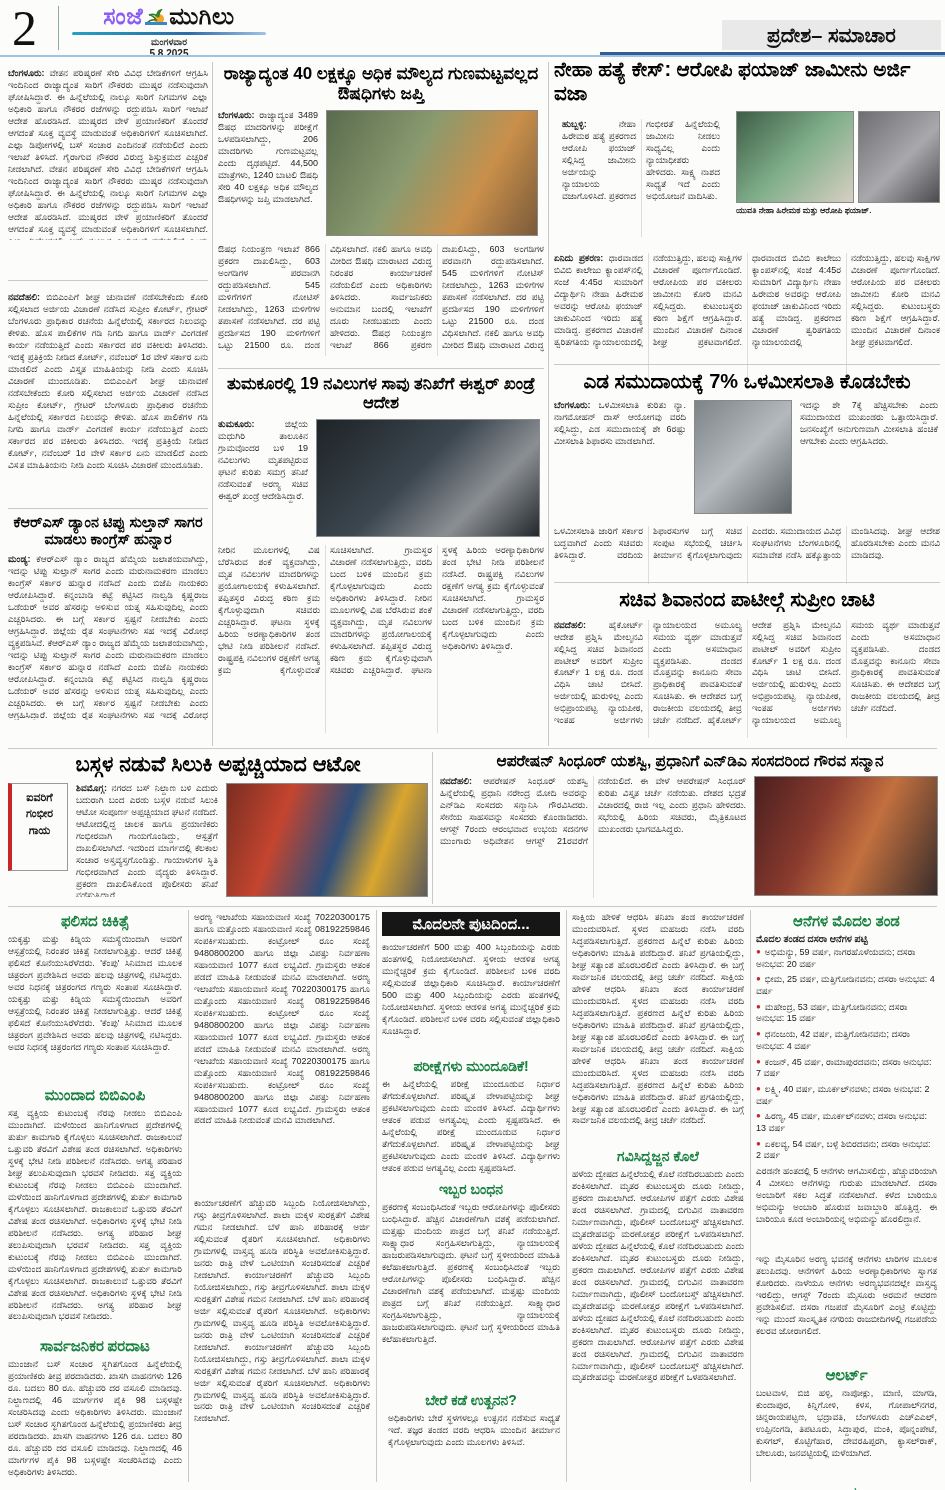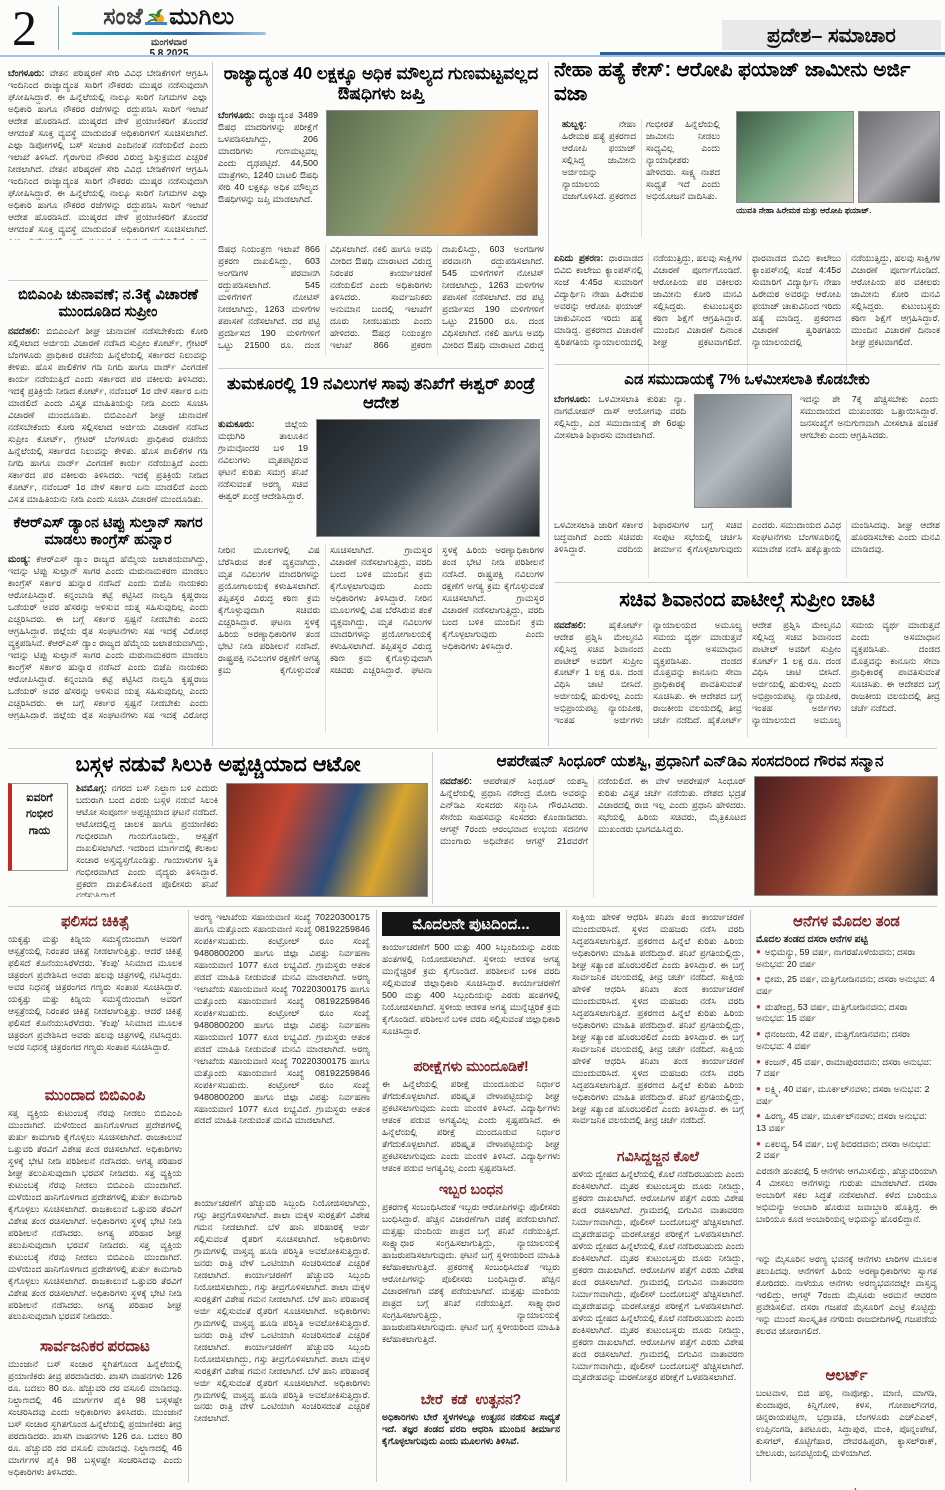--- a/index.html
+++ b/index.html
@@ -6,21 +6,21 @@
   .page{position:relative;width:945px;height:1490px;background:#fcfcfa;margin:0 auto;
         font-family:"Liberation Sans",sans-serif;color:#1c1c1c;overflow:hidden;}
   [data-name]{box-sizing:border-box;}
 
   
   .pagenum{position:absolute;left:12px;top:0px;font-family:"Liberation Serif",serif;
            font-size:50px;line-height:56px;color:#111;}
   .mast-divider{position:absolute;left:58px;top:6px;width:1px;height:44px;background:#8aa;}
   .mast-logo{position:absolute;left:64px;top:3px;width:210px;text-align:center;}
   .mast-title{font-size:23px;font-weight:bold;letter-spacing:0.5px;white-space:nowrap;}
-  .mast-title .red{color:#404040;}
+  .mast-title .red{color:#8b5cf6;}
   .mast-title .blk{color:#111;}
   .logo-art{display:inline-block;vertical-align:middle;margin:0 2px;}
   .mast-rule{height:3px;margin:1px 8px 2px 8px;background:linear-gradient(90deg,#25a0c5,#2f6ba8 60%,#9fc3e6);border-radius:2px;}
   .mast-day{font-size:9px;font-weight:bold;color:#333;}
   .mast-date{font-size:10px;font-weight:bold;color:#222;}
   .mast-bottomline{position:absolute;left:0;top:55px;width:945px;height:2px;background:#9fc3e6;}
   .section-label{position:absolute;left:722px;top:20px;width:219px;height:30px;background:#e9e9e9;
                  font-size:20px;font-weight:bold;text-align:center;line-height:30px;color:#111;}
   .section-underline{position:absolute;left:600px;top:52px;width:345px;height:3px;background:#2f5f96;}
 
@@ -28,21 +28,21 @@
   .headline{font-weight:bold;color:#000;text-align:center;line-height:1.18;}
   .dateline{font-weight:bold;}
   .body{font-size:9px;line-height:1.33;text-align:justify;color:#222;overflow:hidden;}
   .cols2{column-count:2;column-gap:10px;column-rule:1px solid #ddd;}
   .cols3{column-count:3;column-gap:10px;column-rule:1px solid #ddd;}
   .cols4{column-count:4;column-gap:10px;column-rule:1px solid #ddd;}
   .vrule{position:absolute;width:1px;background:#c9c9c9;}
   .hrule{position:absolute;height:1px;background:#c9c9c9;}
   .photo{border:1px solid #8a8a8a;}
   .caption{font-size:8px;font-weight:bold;color:#222;line-height:1.2;}
-  .subhead{font-weight:bold;text-align:center;color:#7f1d1d;}
+  .subhead{font-weight:bold;text-align:center;color:#15803d;}
 
   
   .banner-black{background:#161616;color:#fff;font-weight:bold;text-align:center;
                 font-size:15px;line-height:24px;}
   .bullet::before{content:"\25CF";color:#c62828;font-size:8px;margin-right:4px;position:relative;top:-1px;}
   ul.elelist{list-style:none;margin:2px 0 0 0;padding:0;}
   ul.elelist li{font-size:9px;line-height:1.3;margin-bottom:4px;text-align:left;}
   .sidebar-box{border:1px solid #999;border-left:4px solid #c62828;padding:5px 3px;
                font-size:11px;font-weight:bold;text-align:center;line-height:1.5;color:#111;}
 </style>
@@ -76,21 +76,20 @@
 
   <div style="position:absolute;left:8px;top:62px;width:200px;" data-name="article-transport">
     <p class="body" style="height:172px;margin:6px 0 0 0;">
       <span class="dateline" data-name="dateline">ಬೆಂಗಳೂರು:</span>
       <span data-name="body-text">ವೇತನ ಪರಿಷ್ಕರಣೆ ಸೇರಿ ವಿವಿಧ ಬೇಡಿಕೆಗಳಿಗೆ ಆಗ್ರಹಿಸಿ ಇಂದಿನಿಂದ ರಾಜ್ಯಾದ್ಯಂತ ಸಾರಿಗೆ ನೌಕರರು ಮುಷ್ಕರ ನಡೆಸುವುದಾಗಿ ಘೋಷಿಸಿದ್ದಾರೆ. ಈ ಹಿನ್ನೆಲೆಯಲ್ಲಿ ನಾಲ್ಕೂ ಸಾರಿಗೆ ನಿಗಮಗಳ ಎಲ್ಲಾ ಅಧಿಕಾರಿ ಹಾಗೂ ನೌಕರರ ರಜೆಗಳನ್ನು ರದ್ದುಪಡಿಸಿ ಸಾರಿಗೆ ಇಲಾಖೆ ಆದೇಶ ಹೊರಡಿಸಿದೆ. ಮುಷ್ಕರದ ವೇಳೆ ಪ್ರಯಾಣಿಕರಿಗೆ ತೊಂದರೆ ಆಗದಂತೆ ಸೂಕ್ತ ವ್ಯವಸ್ಥೆ ಮಾಡುವಂತೆ ಅಧಿಕಾರಿಗಳಿಗೆ ಸೂಚಿಸಲಾಗಿದೆ. ಎಲ್ಲಾ ಡಿಪೋಗಳಲ್ಲಿ ಬಸ್ ಸಂಚಾರ ಎಂದಿನಂತೆ ನಡೆಯಲಿದೆ ಎಂದು ಇಲಾಖೆ ತಿಳಿಸಿದೆ. ಗೈರಾಗುವ ನೌಕರರ ವಿರುದ್ಧ ಶಿಸ್ತುಕ್ರಮದ ಎಚ್ಚರಿಕೆ ನೀಡಲಾಗಿದೆ. ವೇತನ ಪರಿಷ್ಕರಣೆ ಸೇರಿ ವಿವಿಧ ಬೇಡಿಕೆಗಳಿಗೆ ಆಗ್ರಹಿಸಿ ಇಂದಿನಿಂದ ರಾಜ್ಯಾದ್ಯಂತ ಸಾರಿಗೆ ನೌಕರರು ಮುಷ್ಕರ ನಡೆಸುವುದಾಗಿ ಘೋಷಿಸಿದ್ದಾರೆ. ಈ ಹಿನ್ನೆಲೆಯಲ್ಲಿ ನಾಲ್ಕೂ ಸಾರಿಗೆ ನಿಗಮಗಳ ಎಲ್ಲಾ ಅಧಿಕಾರಿ ಹಾಗೂ ನೌಕರರ ರಜೆಗಳನ್ನು ರದ್ದುಪಡಿಸಿ ಸಾರಿಗೆ ಇಲಾಖೆ ಆದೇಶ ಹೊರಡಿಸಿದೆ. ಮುಷ್ಕರದ ವೇಳೆ ಪ್ರಯಾಣಿಕರಿಗೆ ತೊಂದರೆ ಆಗದಂತೆ ಸೂಕ್ತ ವ್ಯವಸ್ಥೆ ಮಾಡುವಂತೆ ಅಧಿಕಾರಿಗಳಿಗೆ ಸೂಚಿಸಲಾಗಿದೆ. ಎಲ್ಲಾ ಡಿಪೋಗಳಲ್ಲಿ ಬಸ್ ಸಂಚಾರ ಎಂದಿನಂತೆ ನಡೆಯಲಿದೆ ಎಂದು ಇಲಾಖೆ ತಿಳಿಸಿದೆ. ಗೈರಾಗುವ ನೌಕರರ ವಿರುದ್ಧ ಶಿಸ್ತುಕ್ರಮದ ಎಚ್ಚರಿಕೆ ನೀಡಲಾಗಿದೆ.</span>
     </p>
   </div>
   <div class="hrule" style="left:8px;top:280px;width:200px;" data-name="article-rule"></div>
 
   <div style="position:absolute;left:8px;top:286px;width:200px;" data-name="article-bbmp">
-    <div class="headline" style="font-size:14.5px;" data-name="headline-bbmp">ಬಿಬಿಎಂಪಿ ಚುನಾವಣೆ; ನ.3ಕ್ಕೆ ವಿಚಾರಣೆ ಮುಂದೂಡಿದ ಸುಪ್ರೀಂ</div>
     <p class="body" style="height:176px;margin:6px 0 0 0;">
       <span class="dateline" data-name="dateline">ನವದೆಹಲಿ:</span>
       <span data-name="body-text">ಬಿಬಿಎಂಪಿಗೆ ಶೀಘ್ರ ಚುನಾವಣೆ ನಡೆಸಬೇಕೆಂದು ಕೋರಿ ಸಲ್ಲಿಸಲಾದ ಅರ್ಜಿಯ ವಿಚಾರಣೆ ನಡೆಸಿದ ಸುಪ್ರೀಂ ಕೋರ್ಟ್, ಗ್ರೇಟರ್ ಬೆಂಗಳೂರು ಪ್ರಾಧಿಕಾರ ರಚನೆಯ ಹಿನ್ನೆಲೆಯಲ್ಲಿ ಸರ್ಕಾರದ ನಿಲುವನ್ನು ಕೇಳಿತು. ಹೊಸ ಪಾಲಿಕೆಗಳ ಗಡಿ ನಿಗದಿ ಹಾಗೂ ವಾರ್ಡ್ ವಿಂಗಡಣೆ ಕಾರ್ಯ ನಡೆಯುತ್ತಿದೆ ಎಂದು ಸರ್ಕಾರದ ಪರ ವಕೀಲರು ತಿಳಿಸಿದರು. ಇದಕ್ಕೆ ಪ್ರತಿಕ್ರಿಯೆ ನೀಡಿದ ಕೋರ್ಟ್, ನವೆಂಬರ್ 1ರ ವೇಳೆ ಸರ್ಕಾರ ಏನು ಮಾಡಲಿದೆ ಎಂದು ವಿಸ್ತೃತ ಮಾಹಿತಿಯನ್ನು ನೀಡಿ ಎಂದು ಸೂಚಿಸಿ ವಿಚಾರಣೆ ಮುಂದೂಡಿತು. ಬಿಬಿಎಂಪಿಗೆ ಶೀಘ್ರ ಚುನಾವಣೆ ನಡೆಸಬೇಕೆಂದು ಕೋರಿ ಸಲ್ಲಿಸಲಾದ ಅರ್ಜಿಯ ವಿಚಾರಣೆ ನಡೆಸಿದ ಸುಪ್ರೀಂ ಕೋರ್ಟ್, ಗ್ರೇಟರ್ ಬೆಂಗಳೂರು ಪ್ರಾಧಿಕಾರ ರಚನೆಯ ಹಿನ್ನೆಲೆಯಲ್ಲಿ ಸರ್ಕಾರದ ನಿಲುವನ್ನು ಕೇಳಿತು. ಹೊಸ ಪಾಲಿಕೆಗಳ ಗಡಿ ನಿಗದಿ ಹಾಗೂ ವಾರ್ಡ್ ವಿಂಗಡಣೆ ಕಾರ್ಯ ನಡೆಯುತ್ತಿದೆ ಎಂದು ಸರ್ಕಾರದ ಪರ ವಕೀಲರು ತಿಳಿಸಿದರು. ಇದಕ್ಕೆ ಪ್ರತಿಕ್ರಿಯೆ ನೀಡಿದ ಕೋರ್ಟ್, ನವೆಂಬರ್ 1ರ ವೇಳೆ ಸರ್ಕಾರ ಏನು ಮಾಡಲಿದೆ ಎಂದು ವಿಸ್ತೃತ ಮಾಹಿತಿಯನ್ನು ನೀಡಿ ಎಂದು ಸೂಚಿಸಿ ವಿಚಾರಣೆ ಮುಂದೂಡಿತು.</span>
     </p>
   </div>
   <div class="hrule" style="left:8px;top:508px;width:200px;" data-name="article-rule"></div>
 
   <div style="position:absolute;left:8px;top:514px;width:200px;" data-name="article-krs">
     <div class="headline" style="font-size:14.5px;" data-name="headline-krs">ಕೆಆರ್‌ಎಸ್ ಡ್ಯಾಂನ ಟಿಪ್ಪು ಸುಲ್ತಾನ್ ಸಾಗರ ಮಾಡಲು ಕಾಂಗ್ರೆಸ್ ಹುನ್ನಾರ</div>
     <p class="body" style="height:166px;margin:6px 0 0 0;">
@@ -140,21 +139,21 @@
       </div>
     </div>
     <p class="body cols4" style="height:128px;margin:8px 0 0 0;">
       <span class="dateline" data-name="sub-lead">ಏನಿದು ಪ್ರಕರಣ:</span>
       <span data-name="body-text">ಧಾರವಾಡದ ಬಿವಿಬಿ ಕಾಲೇಜು ಕ್ಯಾಂಪಸ್‌ನಲ್ಲಿ ಸಂಜೆ 4:45ರ ಸುಮಾರಿಗೆ ವಿದ್ಯಾರ್ಥಿನಿ ನೇಹಾ ಹಿರೇಮಠ ಅವರನ್ನು ಆರೋಪಿ ಫಯಾಜ್ ಚಾಕುವಿನಿಂದ ಇರಿದು ಹತ್ಯೆ ಮಾಡಿದ್ದ. ಪ್ರಕರಣದ ವಿಚಾರಣೆ ತ್ವರಿತಗತಿಯ ನ್ಯಾಯಾಲಯದಲ್ಲಿ ನಡೆಯುತ್ತಿದ್ದು, ಹಲವು ಸಾಕ್ಷಿಗಳ ವಿಚಾರಣೆ ಪೂರ್ಣಗೊಂಡಿದೆ. ಆರೋಪಿಯ ಪರ ವಕೀಲರು ಜಾಮೀನು ಕೋರಿ ಮನವಿ ಸಲ್ಲಿಸಿದ್ದರು. ಕುಟುಂಬಸ್ಥರು ಕಠಿಣ ಶಿಕ್ಷೆಗೆ ಆಗ್ರಹಿಸಿದ್ದಾರೆ. ಮುಂದಿನ ವಿಚಾರಣೆ ದಿನಾಂಕ ಶೀಘ್ರ ಪ್ರಕಟವಾಗಲಿದೆ. ಧಾರವಾಡದ ಬಿವಿಬಿ ಕಾಲೇಜು ಕ್ಯಾಂಪಸ್‌ನಲ್ಲಿ ಸಂಜೆ 4:45ರ ಸುಮಾರಿಗೆ ವಿದ್ಯಾರ್ಥಿನಿ ನೇಹಾ ಹಿರೇಮಠ ಅವರನ್ನು ಆರೋಪಿ ಫಯಾಜ್ ಚಾಕುವಿನಿಂದ ಇರಿದು ಹತ್ಯೆ ಮಾಡಿದ್ದ. ಪ್ರಕರಣದ ವಿಚಾರಣೆ ತ್ವರಿತಗತಿಯ ನ್ಯಾಯಾಲಯದಲ್ಲಿ ನಡೆಯುತ್ತಿದ್ದು, ಹಲವು ಸಾಕ್ಷಿಗಳ ವಿಚಾರಣೆ ಪೂರ್ಣಗೊಂಡಿದೆ. ಆರೋಪಿಯ ಪರ ವಕೀಲರು ಜಾಮೀನು ಕೋರಿ ಮನವಿ ಸಲ್ಲಿಸಿದ್ದರು. ಕುಟುಂಬಸ್ಥರು ಕಠಿಣ ಶಿಕ್ಷೆಗೆ ಆಗ್ರಹಿಸಿದ್ದಾರೆ. ಮುಂದಿನ ವಿಚಾರಣೆ ದಿನಾಂಕ ಶೀಘ್ರ ಪ್ರಕಟವಾಗಲಿದೆ.</span>
     </p>
   </div>
   <div class="hrule" style="left:554px;top:364px;width:386px;" data-name="article-rule"></div>
 
   <div style="position:absolute;left:554px;top:370px;width:386px;" data-name="article-reservation">
-    <div class="headline" style="font-size:15px;" data-name="headline-reservation">ಎಡ ಸಮುದಾಯಕ್ಕೆ 7% ಒಳಮೀಸಲಾತಿ ಕೊಡಬೇಕು</div>
+    <div class="headline" style="font-size:20px;" data-name="headline-reservation">ಎಡ ಸಮುದಾಯಕ್ಕೆ 7% ಒಳಮೀಸಲಾತಿ ಕೊಡಬೇಕು</div>
     <div style="display:flex;gap:8px;margin-top:6px;">
       <p class="body" style="width:132px;height:120px;margin:0;">
         <span class="dateline" data-name="dateline">ಬೆಂಗಳೂರು:</span>
         <span data-name="body-text">ಒಳಮೀಸಲಾತಿ ಕುರಿತು ನ್ಯಾ. ನಾಗಮೋಹನ್ ದಾಸ್ ಆಯೋಗವು ವರದಿ ಸಲ್ಲಿಸಿದ್ದು, ಎಡ ಸಮುದಾಯಕ್ಕೆ ಶೇ 6ರಷ್ಟು ಮೀಸಲಾತಿ ಶಿಫಾರಸು ಮಾಡಲಾಗಿದೆ.</span>
       </p>
       <div class="photo" style="width:98px;height:114px;background:linear-gradient(135deg,#7d8488,#b3b9bd 50%,#5e6569);" data-name="photo-community-leader"></div>
       <p class="body" style="width:138px;height:120px;margin:0;" data-name="body-text">ಇದನ್ನು ಶೇ 7ಕ್ಕೆ ಹೆಚ್ಚಿಸಬೇಕು ಎಂದು ಸಮುದಾಯದ ಮುಖಂಡರು ಒತ್ತಾಯಿಸಿದ್ದಾರೆ. ಜನಸಂಖ್ಯೆಗೆ ಅನುಗುಣವಾಗಿ ಮೀಸಲಾತಿ ಹಂಚಿಕೆ ಆಗಬೇಕು ಎಂದು ಆಗ್ರಹಿಸಿದರು.</p>
     </div>
     <p class="body cols4" style="height:58px;margin:6px 0 0 0;" data-name="body-text">ಒಳಮೀಸಲಾತಿ ಜಾರಿಗೆ ಸರ್ಕಾರ ಬದ್ಧವಾಗಿದೆ ಎಂದು ಸಚಿವರು ತಿಳಿಸಿದ್ದಾರೆ. ವರದಿಯ ಶಿಫಾರಸುಗಳ ಬಗ್ಗೆ ಸಚಿವ ಸಂಪುಟ ಸಭೆಯಲ್ಲಿ ಚರ್ಚಿಸಿ ತೀರ್ಮಾನ ಕೈಗೊಳ್ಳಲಾಗುವುದು ಎಂದರು. ಸಮುದಾಯದ ವಿವಿಧ ಸಂಘಟನೆಗಳು ಬೆಂಗಳೂರಿನಲ್ಲಿ ಸಮಾವೇಶ ನಡೆಸಿ ಹಕ್ಕೊತ್ತಾಯ ಮಂಡಿಸಿದವು. ಶೀಘ್ರ ಆದೇಶ ಹೊರಡಿಸಬೇಕು ಎಂದು ಮನವಿ ಮಾಡಿದವು.</p>
   </div>
@@ -212,22 +211,22 @@
     <p class="body" style="height:282px;margin:6px 0 0 0;" data-name="body-text">ಕಾರ್ಯಾಚರಣೆಗೆ ಹೆಚ್ಚುವರಿ ಸಿಬ್ಬಂದಿ ನಿಯೋಜಿಸಲಾಗಿದ್ದು, ಗಸ್ತು ತೀವ್ರಗೊಳಿಸಲಾಗಿದೆ. ಶಾಲಾ ಮಕ್ಕಳ ಸುರಕ್ಷತೆಗೆ ವಿಶೇಷ ಗಮನ ನೀಡಲಾಗಿದೆ. ಬೆಳೆ ಹಾನಿ ಪರಿಹಾರಕ್ಕೆ ಅರ್ಜಿ ಸಲ್ಲಿಸುವಂತೆ ರೈತರಿಗೆ ಸೂಚಿಸಲಾಗಿದೆ. ಅಧಿಕಾರಿಗಳು ಗ್ರಾಮಗಳಲ್ಲಿ ವಾಸ್ತವ್ಯ ಹೂಡಿ ಪರಿಸ್ಥಿತಿ ಅವಲೋಕಿಸುತ್ತಿದ್ದಾರೆ. ಜನರು ರಾತ್ರಿ ವೇಳೆ ಒಂಟಿಯಾಗಿ ಸಂಚರಿಸದಂತೆ ಎಚ್ಚರಿಕೆ ನೀಡಲಾಗಿದೆ. ಕಾರ್ಯಾಚರಣೆಗೆ ಹೆಚ್ಚುವರಿ ಸಿಬ್ಬಂದಿ ನಿಯೋಜಿಸಲಾಗಿದ್ದು, ಗಸ್ತು ತೀವ್ರಗೊಳಿಸಲಾಗಿದೆ. ಶಾಲಾ ಮಕ್ಕಳ ಸುರಕ್ಷತೆಗೆ ವಿಶೇಷ ಗಮನ ನೀಡಲಾಗಿದೆ. ಬೆಳೆ ಹಾನಿ ಪರಿಹಾರಕ್ಕೆ ಅರ್ಜಿ ಸಲ್ಲಿಸುವಂತೆ ರೈತರಿಗೆ ಸೂಚಿಸಲಾಗಿದೆ. ಅಧಿಕಾರಿಗಳು ಗ್ರಾಮಗಳಲ್ಲಿ ವಾಸ್ತವ್ಯ ಹೂಡಿ ಪರಿಸ್ಥಿತಿ ಅವಲೋಕಿಸುತ್ತಿದ್ದಾರೆ. ಜನರು ರಾತ್ರಿ ವೇಳೆ ಒಂಟಿಯಾಗಿ ಸಂಚರಿಸದಂತೆ ಎಚ್ಚರಿಕೆ ನೀಡಲಾಗಿದೆ. ಕಾರ್ಯಾಚರಣೆಗೆ ಹೆಚ್ಚುವರಿ ಸಿಬ್ಬಂದಿ ನಿಯೋಜಿಸಲಾಗಿದ್ದು, ಗಸ್ತು ತೀವ್ರಗೊಳಿಸಲಾಗಿದೆ. ಶಾಲಾ ಮಕ್ಕಳ ಸುರಕ್ಷತೆಗೆ ವಿಶೇಷ ಗಮನ ನೀಡಲಾಗಿದೆ. ಬೆಳೆ ಹಾನಿ ಪರಿಹಾರಕ್ಕೆ ಅರ್ಜಿ ಸಲ್ಲಿಸುವಂತೆ ರೈತರಿಗೆ ಸೂಚಿಸಲಾಗಿದೆ. ಅಧಿಕಾರಿಗಳು ಗ್ರಾಮಗಳಲ್ಲಿ ವಾಸ್ತವ್ಯ ಹೂಡಿ ಪರಿಸ್ಥಿತಿ ಅವಲೋಕಿಸುತ್ತಿದ್ದಾರೆ. ಜನರು ರಾತ್ರಿ ವೇಳೆ ಒಂಟಿಯಾಗಿ ಸಂಚರಿಸದಂತೆ ಎಚ್ಚರಿಕೆ ನೀಡಲಾಗಿದೆ.</p>
   </div>
 
   <div style="position:absolute;left:382px;top:912px;width:178px;" data-name="bottom-col3">
     <div class="banner-black" data-name="continued-from-page-one-banner">ಮೊದಲನೇ ಪುಟದಿಂದ...</div>
     <p class="body" style="height:112px;margin:6px 0 0 0;" data-name="body-text">ಕಾರ್ಯಾಚರಣೆಗೆ 500 ಮತ್ತು 400 ಸಿಬ್ಬಂದಿಯನ್ನು ಎರಡು ಹಂತಗಳಲ್ಲಿ ನಿಯೋಜಿಸಲಾಗಿದೆ. ಸ್ಥಳೀಯ ಆಡಳಿತ ಅಗತ್ಯ ಮುನ್ನೆಚ್ಚರಿಕೆ ಕ್ರಮ ಕೈಗೊಂಡಿದೆ. ಪರಿಶೀಲನೆ ಬಳಿಕ ವರದಿ ಸಲ್ಲಿಸುವಂತೆ ಜಿಲ್ಲಾಧಿಕಾರಿ ಸೂಚಿಸಿದ್ದಾರೆ. ಕಾರ್ಯಾಚರಣೆಗೆ 500 ಮತ್ತು 400 ಸಿಬ್ಬಂದಿಯನ್ನು ಎರಡು ಹಂತಗಳಲ್ಲಿ ನಿಯೋಜಿಸಲಾಗಿದೆ. ಸ್ಥಳೀಯ ಆಡಳಿತ ಅಗತ್ಯ ಮುನ್ನೆಚ್ಚರಿಕೆ ಕ್ರಮ ಕೈಗೊಂಡಿದೆ. ಪರಿಶೀಲನೆ ಬಳಿಕ ವರದಿ ಸಲ್ಲಿಸುವಂತೆ ಜಿಲ್ಲಾಧಿಕಾರಿ ಸೂಚಿಸಿದ್ದಾರೆ.</p>
     <div class="subhead" style="font-size:14px;margin-top:4px;" data-name="subhead-exams-postponed">ಪರೀಕ್ಷೆಗಳು ಮುಂದೂಡಿಕೆ!</div>
     <p class="body" style="height:98px;margin:4px 0 0 0;" data-name="body-text">ಈ ಹಿನ್ನೆಲೆಯಲ್ಲಿ ಪರೀಕ್ಷೆ ಮುಂದೂಡುವ ನಿರ್ಧಾರ ತೆಗೆದುಕೊಳ್ಳಲಾಗಿದೆ. ಪರಿಷ್ಕೃತ ವೇಳಾಪಟ್ಟಿಯನ್ನು ಶೀಘ್ರ ಪ್ರಕಟಿಸಲಾಗುವುದು ಎಂದು ಮಂಡಳಿ ತಿಳಿಸಿದೆ. ವಿದ್ಯಾರ್ಥಿಗಳು ಆತಂಕ ಪಡುವ ಅಗತ್ಯವಿಲ್ಲ ಎಂದು ಸ್ಪಷ್ಟಪಡಿಸಿದೆ. ಈ ಹಿನ್ನೆಲೆಯಲ್ಲಿ ಪರೀಕ್ಷೆ ಮುಂದೂಡುವ ನಿರ್ಧಾರ ತೆಗೆದುಕೊಳ್ಳಲಾಗಿದೆ. ಪರಿಷ್ಕೃತ ವೇಳಾಪಟ್ಟಿಯನ್ನು ಶೀಘ್ರ ಪ್ರಕಟಿಸಲಾಗುವುದು ಎಂದು ಮಂಡಳಿ ತಿಳಿಸಿದೆ. ವಿದ್ಯಾರ್ಥಿಗಳು ಆತಂಕ ಪಡುವ ಅಗತ್ಯವಿಲ್ಲ ಎಂದು ಸ್ಪಷ್ಟಪಡಿಸಿದೆ.</p>
     <div class="subhead" style="font-size:14px;margin-top:4px;" data-name="subhead-two-arrested">ಇಬ್ಬರ ಬಂಧನ</div>
     <p class="body" style="height:186px;margin:4px 0 0 0;" data-name="body-text">ಪ್ರಕರಣಕ್ಕೆ ಸಂಬಂಧಿಸಿದಂತೆ ಇಬ್ಬರು ಆರೋಪಿಗಳನ್ನು ಪೊಲೀಸರು ಬಂಧಿಸಿದ್ದಾರೆ. ಹೆಚ್ಚಿನ ವಿಚಾರಣೆಗಾಗಿ ವಶಕ್ಕೆ ಪಡೆಯಲಾಗಿದೆ. ಮತ್ತಷ್ಟು ಮಂದಿಯ ಪಾತ್ರದ ಬಗ್ಗೆ ತನಿಖೆ ನಡೆಯುತ್ತಿದೆ. ಸಾಕ್ಷ್ಯಾಧಾರ ಸಂಗ್ರಹಿಸಲಾಗುತ್ತಿದ್ದು, ನ್ಯಾಯಾಲಯಕ್ಕೆ ಹಾಜರುಪಡಿಸಲಾಗುವುದು. ಘಟನೆ ಬಗ್ಗೆ ಸ್ಥಳೀಯರಿಂದ ಮಾಹಿತಿ ಕಲೆಹಾಕಲಾಗುತ್ತಿದೆ. ಪ್ರಕರಣಕ್ಕೆ ಸಂಬಂಧಿಸಿದಂತೆ ಇಬ್ಬರು ಆರೋಪಿಗಳನ್ನು ಪೊಲೀಸರು ಬಂಧಿಸಿದ್ದಾರೆ. ಹೆಚ್ಚಿನ ವಿಚಾರಣೆಗಾಗಿ ವಶಕ್ಕೆ ಪಡೆಯಲಾಗಿದೆ. ಮತ್ತಷ್ಟು ಮಂದಿಯ ಪಾತ್ರದ ಬಗ್ಗೆ ತನಿಖೆ ನಡೆಯುತ್ತಿದೆ. ಸಾಕ್ಷ್ಯಾಧಾರ ಸಂಗ್ರಹಿಸಲಾಗುತ್ತಿದ್ದು, ನ್ಯಾಯಾಲಯಕ್ಕೆ ಹಾಜರುಪಡಿಸಲಾಗುವುದು. ಘಟನೆ ಬಗ್ಗೆ ಸ್ಥಳೀಯರಿಂದ ಮಾಹಿತಿ ಕಲೆಹಾಕಲಾಗುತ್ತಿದೆ.</p>
-    <div class="subhead" style="font-size:14px;margin-top:4px;font-family:Liberation Mono, monospace;" data-name="subhead-excavation-elsewhere">ಬೇರೆ ಕಡೆ ಉತ್ಖನನ?</div>
-    <p class="body" style="height:66px;margin:4px 0 0 0;font-weight:bold;" data-name="body-text">ಅಧಿಕಾರಿಗಳು ಬೇರೆ ಸ್ಥಳಗಳಲ್ಲೂ ಉತ್ಖನನ ನಡೆಸುವ ಸಾಧ್ಯತೆ ಇದೆ. ತಜ್ಞರ ತಂಡದ ವರದಿ ಆಧರಿಸಿ ಮುಂದಿನ ತೀರ್ಮಾನ ಕೈಗೊಳ್ಳಲಾಗುವುದು ಎಂದು ಮೂಲಗಳು ತಿಳಿಸಿವೆ.</p>
+    <div class="subhead" style="font-size:14px;margin-top:4px;" data-name="subhead-excavation-elsewhere">ಬೇರೆ ಕಡೆ ಉತ್ಖನನ?</div>
+    <p class="body" style="height:66px;margin:4px 0 0 6px;" data-name="body-text">ಅಧಿಕಾರಿಗಳು ಬೇರೆ ಸ್ಥಳಗಳಲ್ಲೂ ಉತ್ಖನನ ನಡೆಸುವ ಸಾಧ್ಯತೆ ಇದೆ. ತಜ್ಞರ ತಂಡದ ವರದಿ ಆಧರಿಸಿ ಮುಂದಿನ ತೀರ್ಮಾನ ಕೈಗೊಳ್ಳಲಾಗುವುದು ಎಂದು ಮೂಲಗಳು ತಿಳಿಸಿವೆ.</p>
   </div>
 
   <div style="position:absolute;left:572px;top:912px;width:172px;" data-name="bottom-col4">
     <p class="body" style="height:232px;margin:0;" data-name="body-text">ಸಾಕ್ಷಿಯ ಹೇಳಿಕೆ ಆಧರಿಸಿ ತನಿಖಾ ತಂಡ ಕಾರ್ಯಾಚರಣೆ ಮುಂದುವರಿಸಿದೆ. ಸ್ಥಳದ ಮಹಜರು ನಡೆಸಿ ವರದಿ ಸಿದ್ಧಪಡಿಸಲಾಗುತ್ತಿದೆ. ಪ್ರಕರಣದ ಹಿನ್ನೆಲೆ ಕುರಿತು ಹಿರಿಯ ಅಧಿಕಾರಿಗಳು ಮಾಹಿತಿ ಪಡೆದಿದ್ದಾರೆ. ತನಿಖೆ ಪ್ರಗತಿಯಲ್ಲಿದ್ದು, ಶೀಘ್ರ ಸತ್ಯಾಂಶ ಹೊರಬರಲಿದೆ ಎಂದು ತಿಳಿಸಿದ್ದಾರೆ. ಈ ಬಗ್ಗೆ ಸಾರ್ವಜನಿಕ ವಲಯದಲ್ಲಿ ತೀವ್ರ ಚರ್ಚೆ ನಡೆದಿದೆ. ಸಾಕ್ಷಿಯ ಹೇಳಿಕೆ ಆಧರಿಸಿ ತನಿಖಾ ತಂಡ ಕಾರ್ಯಾಚರಣೆ ಮುಂದುವರಿಸಿದೆ. ಸ್ಥಳದ ಮಹಜರು ನಡೆಸಿ ವರದಿ ಸಿದ್ಧಪಡಿಸಲಾಗುತ್ತಿದೆ. ಪ್ರಕರಣದ ಹಿನ್ನೆಲೆ ಕುರಿತು ಹಿರಿಯ ಅಧಿಕಾರಿಗಳು ಮಾಹಿತಿ ಪಡೆದಿದ್ದಾರೆ. ತನಿಖೆ ಪ್ರಗತಿಯಲ್ಲಿದ್ದು, ಶೀಘ್ರ ಸತ್ಯಾಂಶ ಹೊರಬರಲಿದೆ ಎಂದು ತಿಳಿಸಿದ್ದಾರೆ. ಈ ಬಗ್ಗೆ ಸಾರ್ವಜನಿಕ ವಲಯದಲ್ಲಿ ತೀವ್ರ ಚರ್ಚೆ ನಡೆದಿದೆ. ಸಾಕ್ಷಿಯ ಹೇಳಿಕೆ ಆಧರಿಸಿ ತನಿಖಾ ತಂಡ ಕಾರ್ಯಾಚರಣೆ ಮುಂದುವರಿಸಿದೆ. ಸ್ಥಳದ ಮಹಜರು ನಡೆಸಿ ವರದಿ ಸಿದ್ಧಪಡಿಸಲಾಗುತ್ತಿದೆ. ಪ್ರಕರಣದ ಹಿನ್ನೆಲೆ ಕುರಿತು ಹಿರಿಯ ಅಧಿಕಾರಿಗಳು ಮಾಹಿತಿ ಪಡೆದಿದ್ದಾರೆ. ತನಿಖೆ ಪ್ರಗತಿಯಲ್ಲಿದ್ದು, ಶೀಘ್ರ ಸತ್ಯಾಂಶ ಹೊರಬರಲಿದೆ ಎಂದು ತಿಳಿಸಿದ್ದಾರೆ. ಈ ಬಗ್ಗೆ ಸಾರ್ವಜನಿಕ ವಲಯದಲ್ಲಿ ತೀವ್ರ ಚರ್ಚೆ ನಡೆದಿದೆ.</p>
     <div class="subhead" style="font-size:14px;margin-top:4px;" data-name="subhead-murder-case">ಗವಿಸಿದ್ದಜ್ಜನ ಕೊಲೆ</div>
     <p class="body" style="height:298px;margin:4px 0 0 0;" data-name="body-text">ಹಳೆಯ ದ್ವೇಷದ ಹಿನ್ನೆಲೆಯಲ್ಲಿ ಕೊಲೆ ನಡೆದಿರಬಹುದು ಎಂದು ಶಂಕಿಸಲಾಗಿದೆ. ಮೃತರ ಕುಟುಂಬಸ್ಥರು ದೂರು ನೀಡಿದ್ದು, ಪ್ರಕರಣ ದಾಖಲಾಗಿದೆ. ಆರೋಪಿಗಳ ಪತ್ತೆಗೆ ಎರಡು ವಿಶೇಷ ತಂಡ ರಚಿಸಲಾಗಿದೆ. ಗ್ರಾಮದಲ್ಲಿ ಬಿಗುವಿನ ವಾತಾವರಣ ನಿರ್ಮಾಣವಾಗಿದ್ದು, ಪೊಲೀಸ್ ಬಂದೋಬಸ್ತ್ ಹೆಚ್ಚಿಸಲಾಗಿದೆ. ಮೃತದೇಹವನ್ನು ಮರಣೋತ್ತರ ಪರೀಕ್ಷೆಗೆ ಒಳಪಡಿಸಲಾಗಿದೆ. ಹಳೆಯ ದ್ವೇಷದ ಹಿನ್ನೆಲೆಯಲ್ಲಿ ಕೊಲೆ ನಡೆದಿರಬಹುದು ಎಂದು ಶಂಕಿಸಲಾಗಿದೆ. ಮೃತರ ಕುಟುಂಬಸ್ಥರು ದೂರು ನೀಡಿದ್ದು, ಪ್ರಕರಣ ದಾಖಲಾಗಿದೆ. ಆರೋಪಿಗಳ ಪತ್ತೆಗೆ ಎರಡು ವಿಶೇಷ ತಂಡ ರಚಿಸಲಾಗಿದೆ. ಗ್ರಾಮದಲ್ಲಿ ಬಿಗುವಿನ ವಾತಾವರಣ ನಿರ್ಮಾಣವಾಗಿದ್ದು, ಪೊಲೀಸ್ ಬಂದೋಬಸ್ತ್ ಹೆಚ್ಚಿಸಲಾಗಿದೆ. ಮೃತದೇಹವನ್ನು ಮರಣೋತ್ತರ ಪರೀಕ್ಷೆಗೆ ಒಳಪಡಿಸಲಾಗಿದೆ. ಹಳೆಯ ದ್ವೇಷದ ಹಿನ್ನೆಲೆಯಲ್ಲಿ ಕೊಲೆ ನಡೆದಿರಬಹುದು ಎಂದು ಶಂಕಿಸಲಾಗಿದೆ. ಮೃತರ ಕುಟುಂಬಸ್ಥರು ದೂರು ನೀಡಿದ್ದು, ಪ್ರಕರಣ ದಾಖಲಾಗಿದೆ. ಆರೋಪಿಗಳ ಪತ್ತೆಗೆ ಎರಡು ವಿಶೇಷ ತಂಡ ರಚಿಸಲಾಗಿದೆ. ಗ್ರಾಮದಲ್ಲಿ ಬಿಗುವಿನ ವಾತಾವರಣ ನಿರ್ಮಾಣವಾಗಿದ್ದು, ಪೊಲೀಸ್ ಬಂದೋಬಸ್ತ್ ಹೆಚ್ಚಿಸಲಾಗಿದೆ. ಮೃತದೇಹವನ್ನು ಮರಣೋತ್ತರ ಪರೀಕ್ಷೆಗೆ ಒಳಪಡಿಸಲಾಗಿದೆ.</p>
   </div>
 
   <div style="position:absolute;left:756px;top:912px;width:181px;" data-name="bottom-col5">
     <div class="subhead" style="font-size:15px;" data-name="headline-first-elephant-batch">ಆನೆಗಳ ಮೊದಲ ತಂಡ</div>

